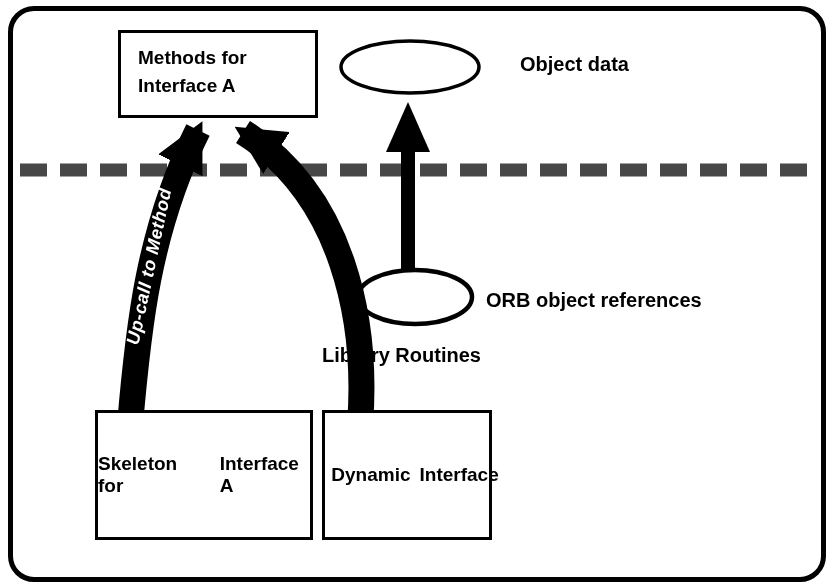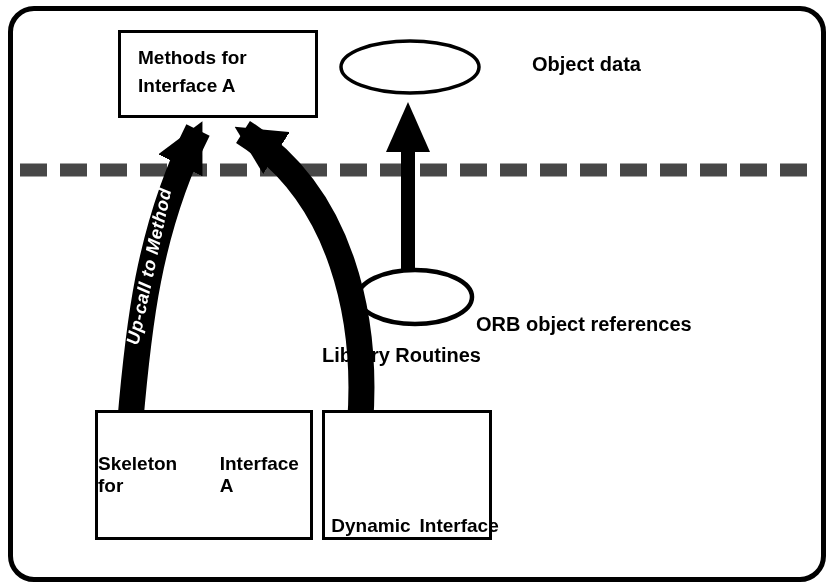--- a/index.html
+++ b/index.html
@@ -18,27 +18,27 @@
   }
   .box-methods {
     left:118px; top:30px; width:200px; height:88px;
     padding:11px 0 1px 17px; line-height:28px; text-align:left;
   }
   .box-bottom {
     top:410px; height:130px; display:flex; flex-direction:row;
     justify-content:center;
   }
   .box-skeleton { left:95px; width:218px; align-items:center; gap:20px; }
-  .box-dynamic  { left:322px; width:170px; align-items:flex-end; padding-left:16px; gap:9px; }
+  .box-dynamic  { left:322px; width:170px; align-items:center; padding-left:16px; gap:9px; }
   .box-adapter  { left:502px; width:215px; align-items:center; gap:4px; }
   .label {
     position:absolute; color:#000; font-weight:bold; font-size:20px; white-space:nowrap;
   }
-  .label-object-data { left:520px; top:53px;margin-left:12px; }
-  .label-orb         { left:476px; top:289px;margin-top:24px; }
+  .label-object-data { left:520px; top:53px; }
+  .label-orb         { left:486px; top:289px; }
   .label-library     { left:322px; top:344px; }
   .label-upcall {
     position:absolute; left:27px; top:254px; width:250px; height:26px;
     transform:rotate(-78deg); transform-origin:center center;
     color:#ffffff; font-weight:bold; font-style:italic; font-size:18px;
     letter-spacing:0.5px; text-align:center; white-space:nowrap;
   }
 </style>
 </head>
 <body>

